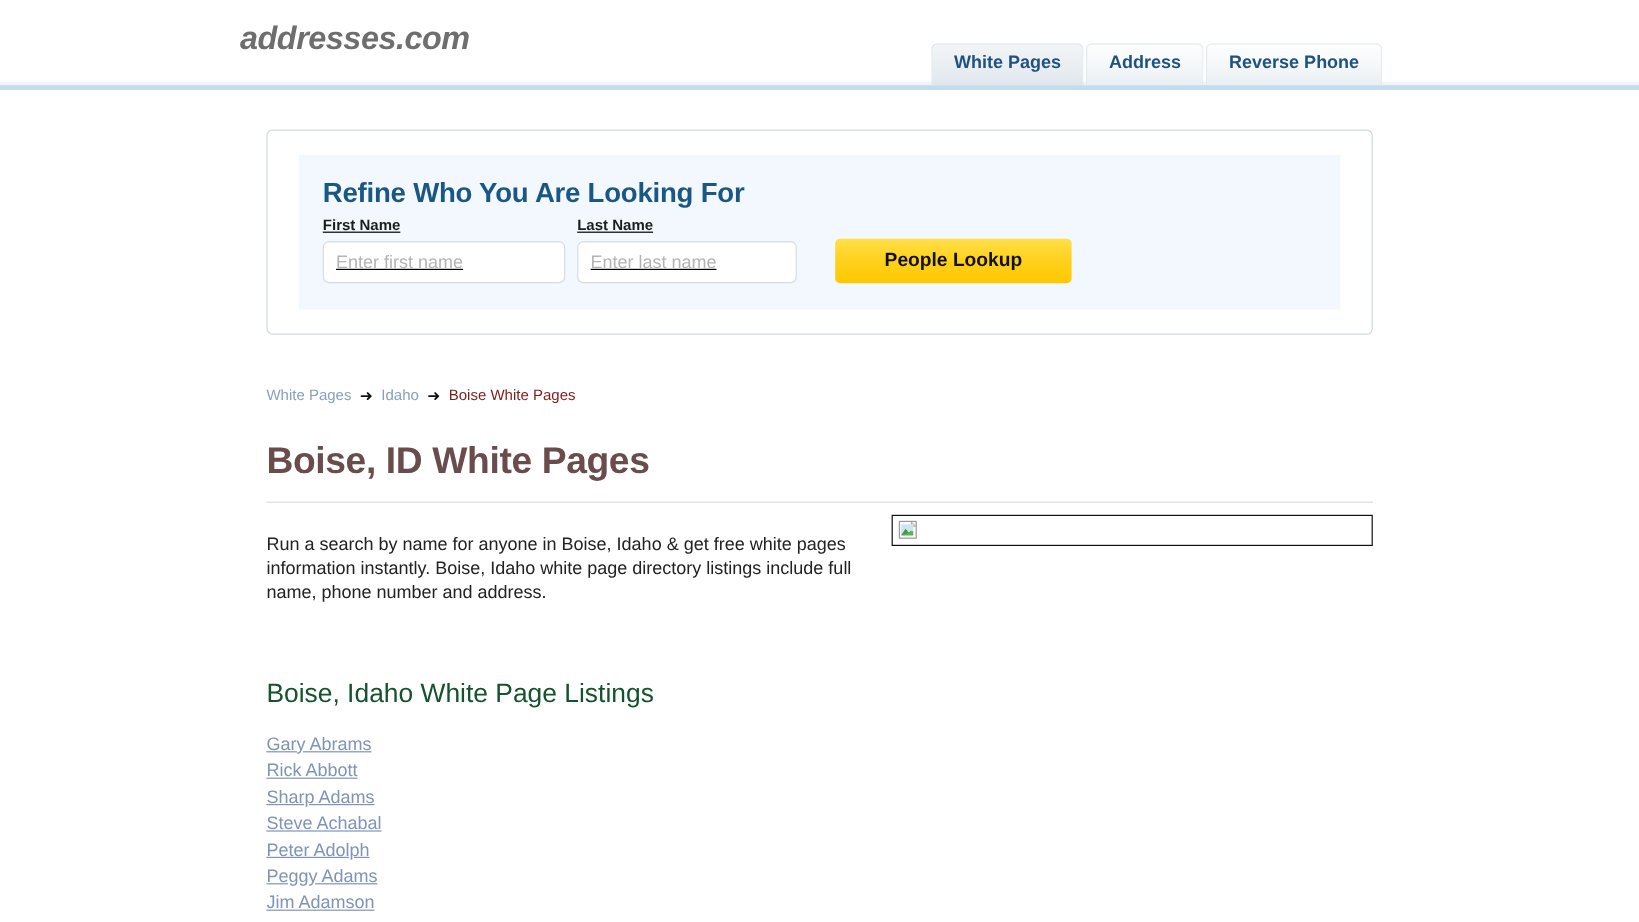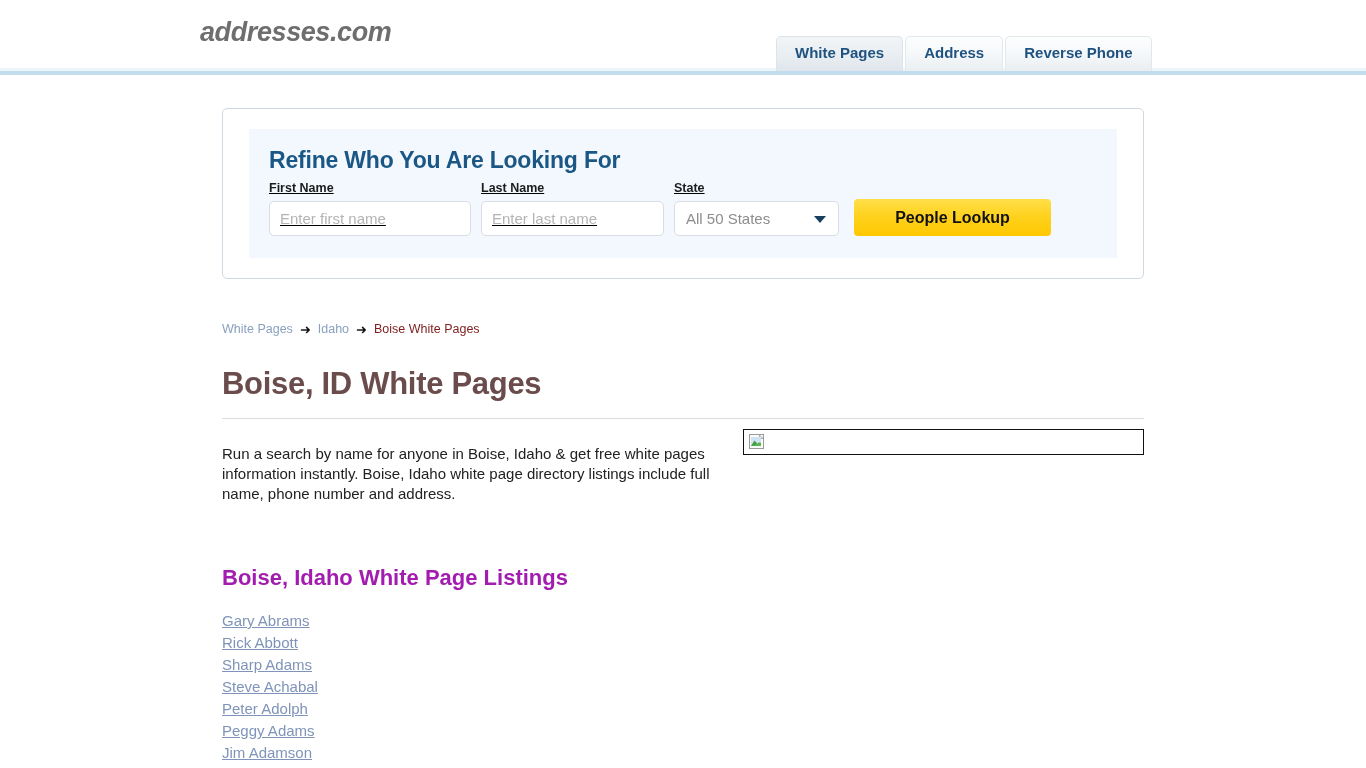--- a/index.html
+++ b/index.html
@@ -135,21 +135,21 @@
     position: absolute;
     right: 13px;
     top: 15px;
     width: 0; height: 0;
     border-left: 6px solid transparent;
     border-right: 6px solid transparent;
     border-top: 7px solid #17405f;
     pointer-events: none;
   }
   .lookup-btn {
-    margin-left: 5px;
+    margin-left: 22px;
     width: 197px;
     height: 37px;
     font-size: 16px;
     font-weight: bold;
     font-family: "Liberation Sans", sans-serif;
     color: #111111;
     background: linear-gradient(to bottom, #ffdf4a 0%, #ffd21f 45%, #ffc800 100%);
     border: none;
     border-radius: 4px;
     cursor: pointer;
@@ -213,22 +213,22 @@
     background: #fff;
     display: flex;
     align-items: center;
     padding-left: 4px;
   }
   .broken-img-icon { width: 18px; height: 18px; display: block; }
 
   .listings-title {
     margin: 46px 0 0 0;
     font-size: 22px;
-    font-weight: bold;
-    color: #a21caf;
+    font-weight: normal;
+    color: #14532d;
   }
   .listings {
     margin-top: 21px;
     display: flex;
     flex-direction: column;
     gap: 5px;
   }
   .listing-link {
     font-size: 15px;
     color: #7f94b8;
@@ -266,29 +266,20 @@
       <div class="field first">
         <span class="field-label">First Name</span>
         <input class="text-input" type="text" placeholder="Enter first name" style="">
       </div>
 
       <div class="field last">
         <span class="field-label">Last Name</span>
         <input class="text-input" type="text" placeholder="Enter last name" style="">
       </div>
 
-      <div class="field state">
-        <span class="field-label">State</span>
-        <div class="select-wrap">
-          <select class="state-select">
-            <option>All 50 States</option>
-          </select>
-          <span class="select-arrow"></span>
-        </div>
-      </div>
 
       <button class="lookup-btn">People Lookup</button>
     </div>
   </div>
 </div>
 
 <div class="content">
 
   <div class="breadcrumb">
     <a>White Pages</a>

